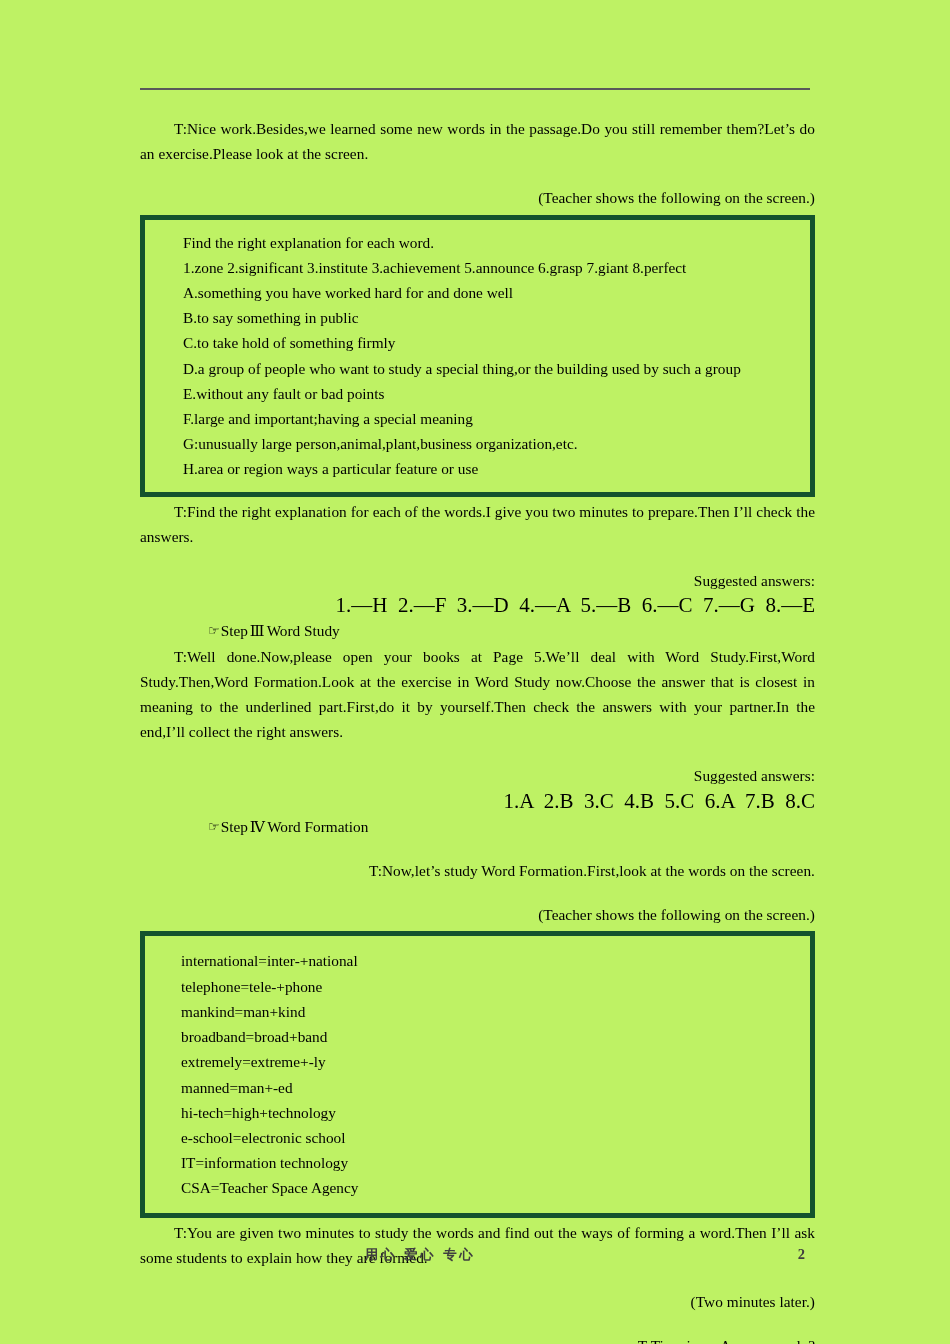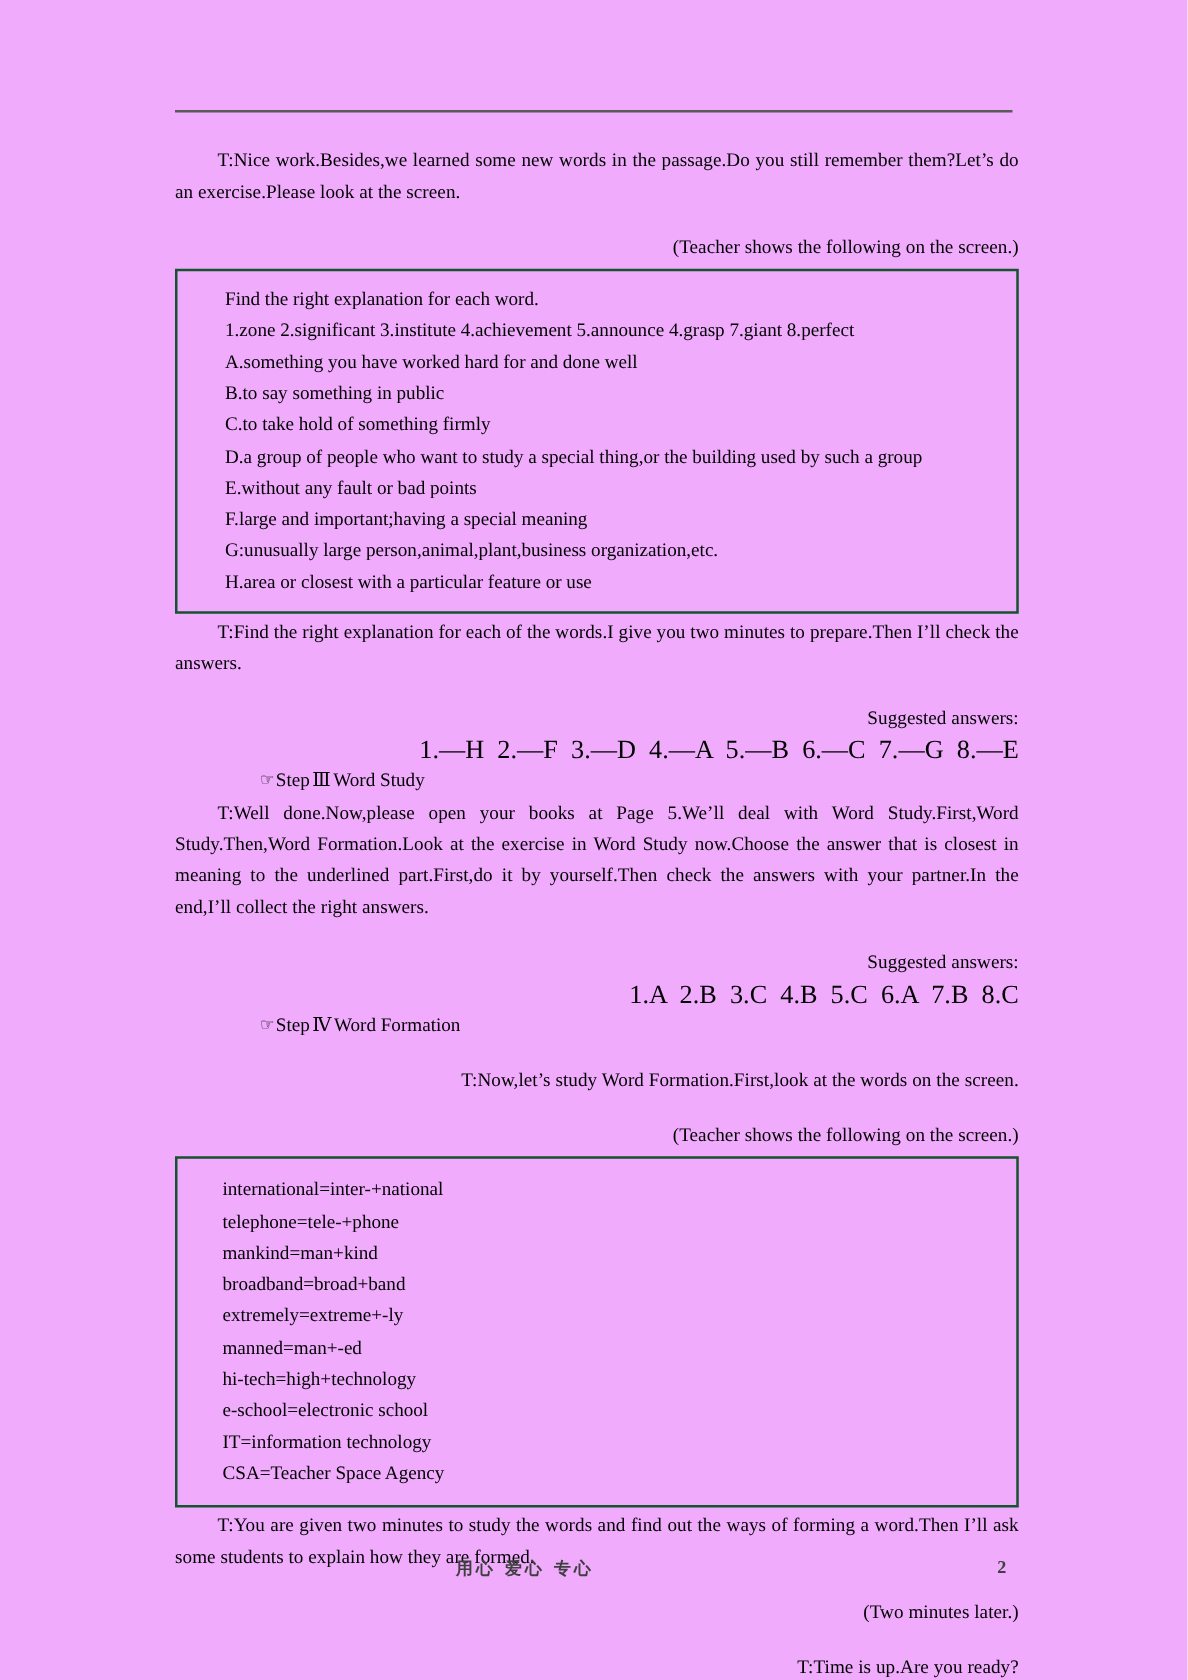--- a/index.html
+++ b/index.html
@@ -9,21 +9,21 @@
     background: #ffffff;
   }
   body {
     font-family: "Liberation Serif", "DejaVu Serif", serif;
     color: #000000;
   }
   .page {
     position: relative;
     width: 950px;
     height: 1344px;
-    background: #f0abfc;
+    background: #bef264;
     overflow: hidden;
     box-sizing: border-box;
   }
   
   .header-rule {
     position: absolute;
     left: 140px;
     top: 88px;
     width: 670px;
     height: 0;
@@ -43,21 +43,21 @@
     text-justify: inter-word;
     text-indent: 34px;
     letter-spacing: 0.05px;
   }
   p.para.nojust {
     text-align: right;
     margin-top: 19px;
   }
   .boxed {
     box-sizing: border-box;
-    border: 2px solid #14532d;
+    border: 5px solid #14532d;
     margin: 4px 0 2px 0;
     padding: 10px 0 10px 0;
     width: 675px;
   }
   .boxed .bline {
     margin: 0;
     font-size: 15.3px;
     line-height: 25.2px;
     padding-left: 38px;
     padding-right: 16px;
@@ -133,29 +133,29 @@
   <div class="header-rule"></div>
 
   <div class="content">
 
     <p class="para">T:Nice work.Besides,we learned some new words in the passage.Do you still remember them?Let’s do an exercise.Please look at the screen.</p>
 
     <p class="para nojust">(Teacher shows the following on the screen.)</p>
 
     <div class="boxed box-one">
       <p class="bline">Find the right explanation for each word.</p>
-      <p class="bline">1.zone  2.significant  3.institute  4.achievement  5.announce  4.grasp 7.giant  8.perfect</p>
+      <p class="bline">1.zone  2.significant  3.institute  3.achievement  5.announce  6.grasp 7.giant  8.perfect</p>
       <p class="bline">A.something you have worked hard for and done well</p>
       <p class="bline">B.to say something in public</p>
       <p class="bline">C.to take hold of something firmly</p>
       <p class="bline">D.a group of people who want to study a special thing,or the building used by such a group</p>
       <p class="bline">E.without any fault or bad points</p>
       <p class="bline">F.large and important;having a special meaning</p>
       <p class="bline">G:unusually large person,animal,plant,business organization,etc.</p>
-      <p class="bline">H.area or closest with a particular feature or use</p>
+      <p class="bline">H.area or region ways a particular feature or use</p>
     </div>
 
     <p class="para">T:Find the right explanation for each of the words.I give you two minutes to prepare.Then I’ll check the answers.</p>
 
     <p class="para nojust">Suggested answers:</p>
 
     <p class="answers-line">1.—H  2.—F  3.—D  4.—A  5.—B  6.—C  7.—G  8.—E</p>
 
     <p class="step-line"><span class="hand-icon">☞</span><span>Step</span><span class="roman">Ⅲ</span><span>Word Study</span></p>
 

